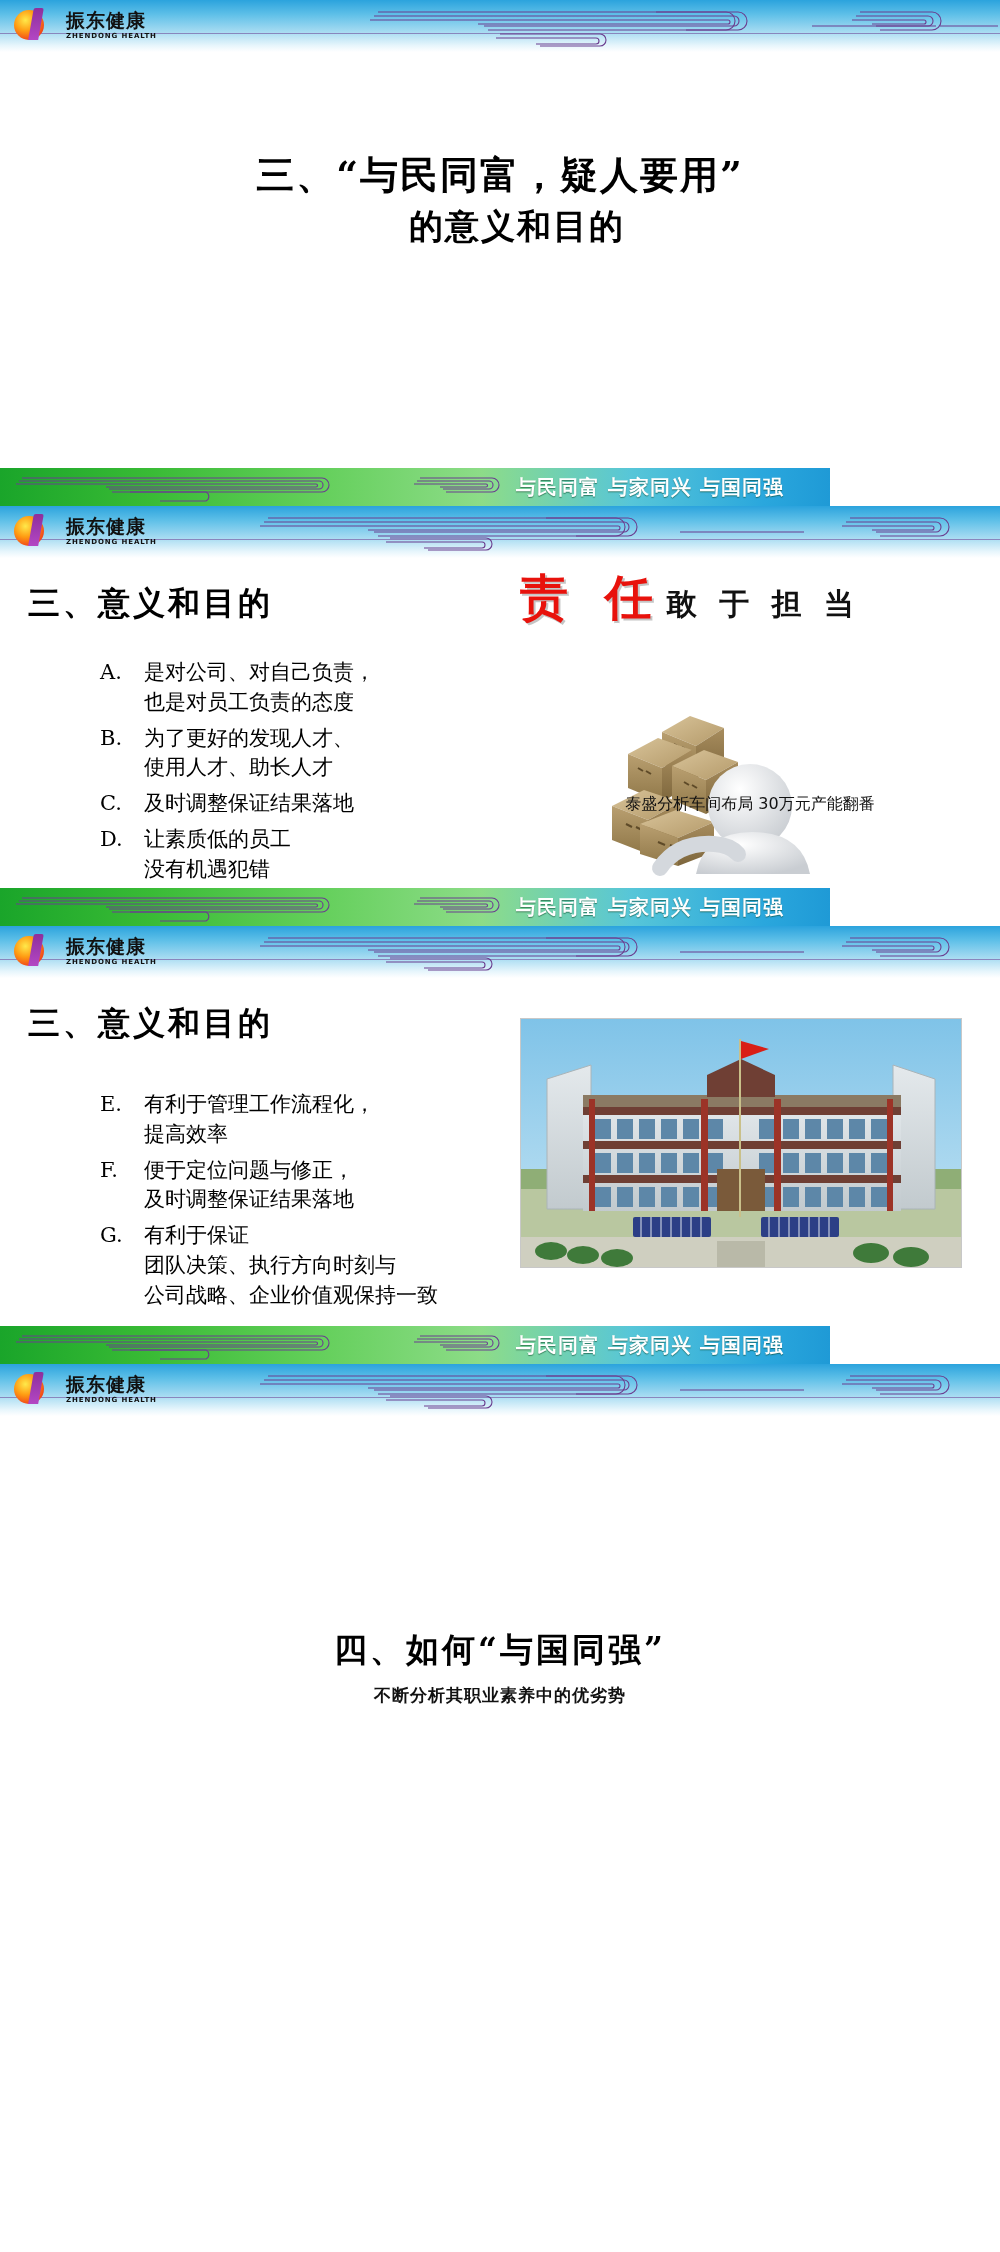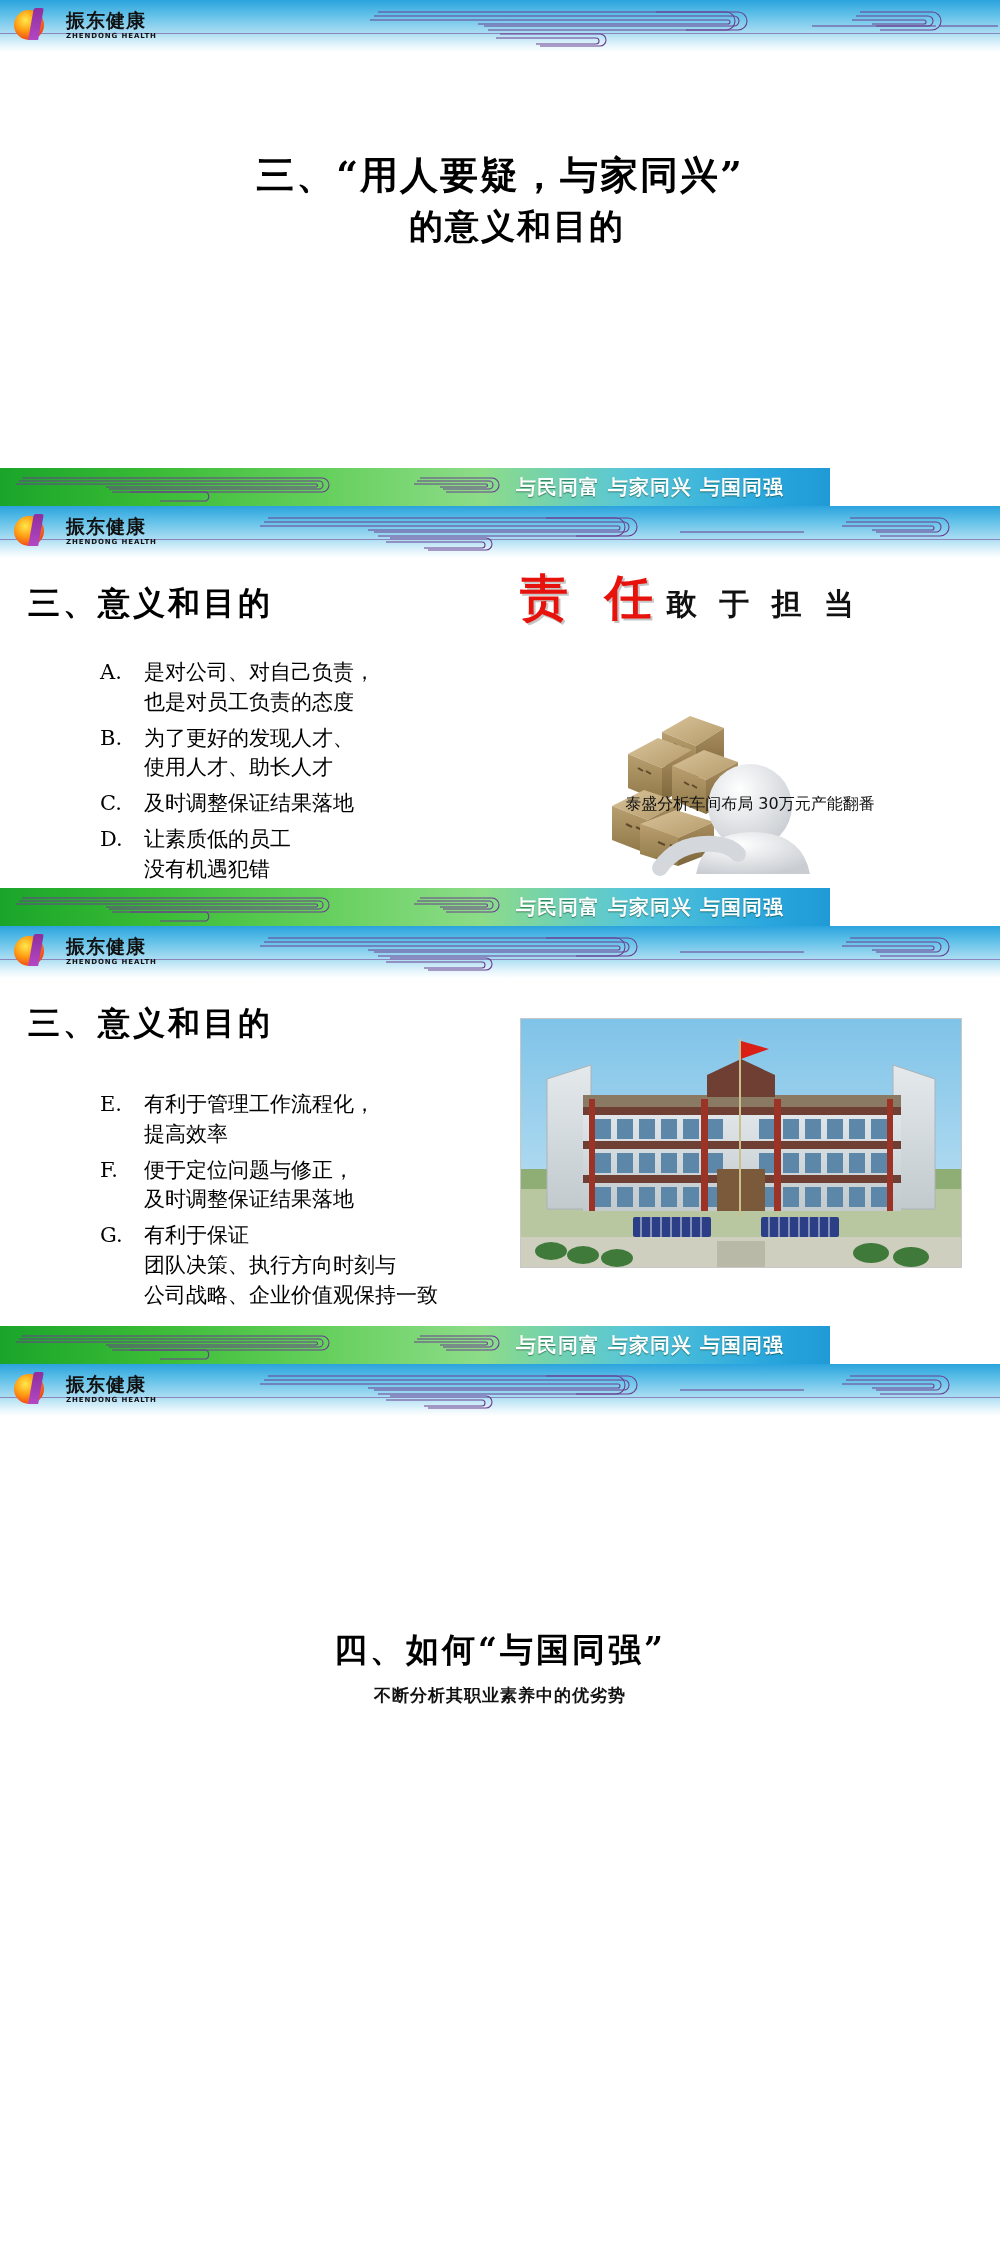--- a/index.html
+++ b/index.html
@@ -195,21 +195,21 @@
       </div>
       <div class="logo-text">
         <div class="logo-cn">振东健康</div>
         <div class="logo-en">ZHENDONG HEALTH</div>
       </div>
     </div>
   </div>
 
   <div class="s1-body">
     <div class="s1-title">
-      <span>三、“用人要疑，与家同兴”</span>
+      <span>三、“与民同富，疑人要用”</span>
       <span class="l2">的意义和目的</span>
     </div>
   </div>
 </div>
 
 <div class="slide s2">
 
   <div class="greenstrip">
     <svg class="ornament" style="left:10px;top:4px;" width="600" height="30" viewBox="0 0 600 30">
       <g fill="none" stroke="#6b3e8f" stroke-width="1.1">

